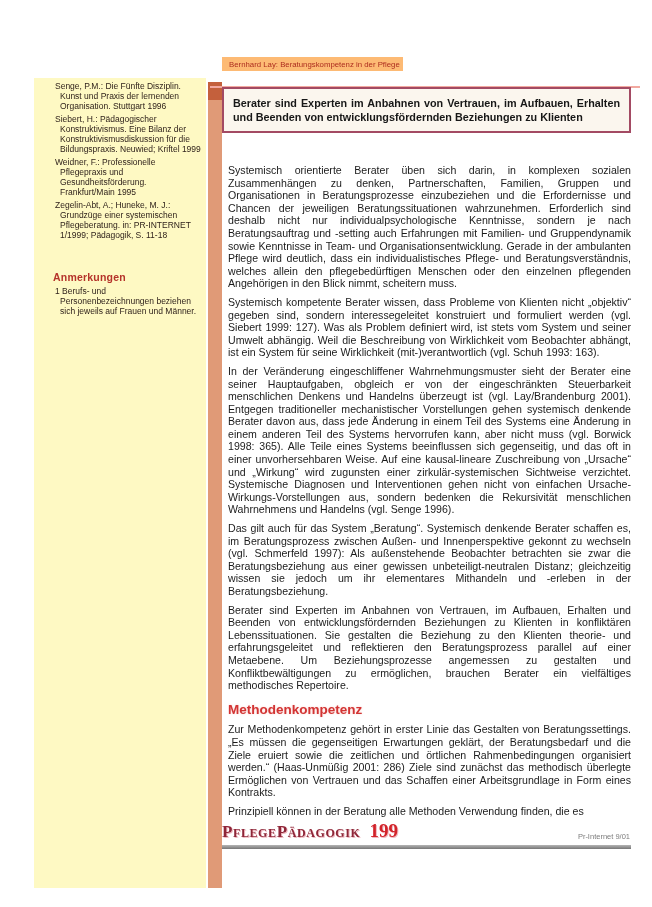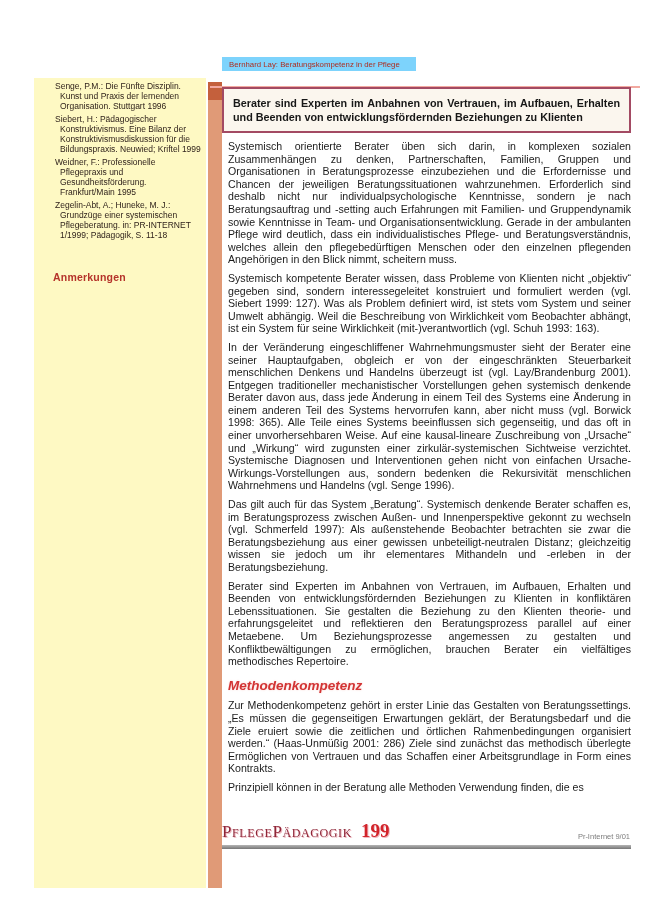--- a/index.html
+++ b/index.html
@@ -19,49 +19,49 @@
     color:#b5332a; font-size:10.5px; font-weight:bold;
     margin:32px 0 4px -2px; letter-spacing:0.2px;
   }
 
   
   .accent-strip { position:absolute; left:208px; top:82px; width:14px; height:806px; background:#e09a77; }
   .accent-strip-cap { position:absolute; left:0; top:0; width:14px; height:18px; background:#c4603c; }
 
   
   .runhead {
-    position:absolute; left:222px; top:57px; background:#7dd3fc; color:#ad2d1f;
-    font-size:7.8px; line-height:9px; padding:3px 16px 2px 7px; white-space:nowrap;
+    position:absolute; left:222px; top:57px; background:#fdba74; color:#ad2d1f;
+    font-size:7.8px; line-height:9px; padding:3px 3px 2px 7px; white-space:nowrap;
   }
 
   .pink-rule { position:absolute; left:210px; top:86px; width:430px; height:2px; background:#f2a9a0; }
 
   
   .callout {
     position:absolute; left:222px; top:87px; width:409px; box-sizing:border-box;
     background:#fbf6ee; border:2px solid #a34a63; padding:7px 9px;
     font-weight:bold; font-size:10.8px; line-height:14px; color:#171717; text-align:justify;
   }
 
   
   .body-col {
-    position:absolute; left:228px; top:140px; width:403px; height:676px; overflow:hidden;
+    position:absolute; left:228px; top:164px; width:403px; height:676px; overflow:hidden;
     color:#1b1b1b; font-size:10.6px; line-height:12.6px; text-align:justify;
   }
   .body-col p { margin:0 0 6px 0; }
   .section-heading {
     color:#d23434; font-size:13.5px; font-weight:bold; margin:12px 0 7px 0;
-    text-align:left; text-shadow:0 0 2px rgba(242,169,160,0.55);font-style:italic;
+    text-align:left; text-shadow:0 0 2px rgba(242,169,160,0.55);
   }
 
   
   .footer { position:absolute; left:222px; top:820px; width:409px; height:34px; }
   .logo-line { position:absolute; left:0; top:0; white-space:nowrap; }
   .logo {
-    font-family:"Liberation Serif", serif; font-variant:small-caps; font-weight:normal;
+    font-family:"Liberation Serif", serif; font-variant:small-caps; font-weight:bold;
     color:#8e2638; font-size:17px; letter-spacing:0.6px;
     text-shadow:1px 1px 0 #f0b9c0;
   }
   .pageno {
     font-family:"Liberation Serif", serif; font-weight:bold;
     color:#d2232a; font-size:19px; margin-left:9px; text-shadow:1px 1px 0 #f0b9c0;
   }
   .footer-bar { position:absolute; left:0; right:0; top:25px; height:4px;
     background:linear-gradient(#b5b5b5,#767676); }
   .issue { position:absolute; right:1px; top:12px; font-size:7.5px; color:#7d7d7d;margin-left:45px; }
@@ -73,20 +73,21 @@
 
   <aside class="sidebar">
     <div>
       <p class="ref">Senge, P.M.: Die Fünfte Disziplin. Kunst und Praxis der lernenden Organisation. Stuttgart 1996</p>
       <p class="ref">Siebert, H.: Pädagogischer Konstruktivismus. Eine Bilanz der Konstruktivismusdiskussion für die Bildungspraxis. Neuwied; Kriftel 1999</p>
       <p class="ref">Weidner, F.: Professionelle Pflegepraxis und Gesundheitsförderung. Frankfurt/Main 1995</p>
       <p class="ref">Zegelin-Abt, A.; Huneke, M. J.: Grundzüge einer systemischen Pflegeberatung. in: PR-INTERNET 1/1999; Pädagogik, S. 11-18</p>
     </div>
     <div class="annotations-title">Anmerkungen</div>
     <div>
+      <p class="note">1 Berufs- und Personenbezeichnungen beziehen sich jeweils auf Frauen und Männer.</p>
     </div>
   </aside>
 
   <div class="accent-strip">
     <div class="accent-strip-cap"></div>
   </div>
 
   <div class="runhead">Bernhard Lay: Beratungskompetenz in der Pflege</div>
 
   <div class="pink-rule"></div>

